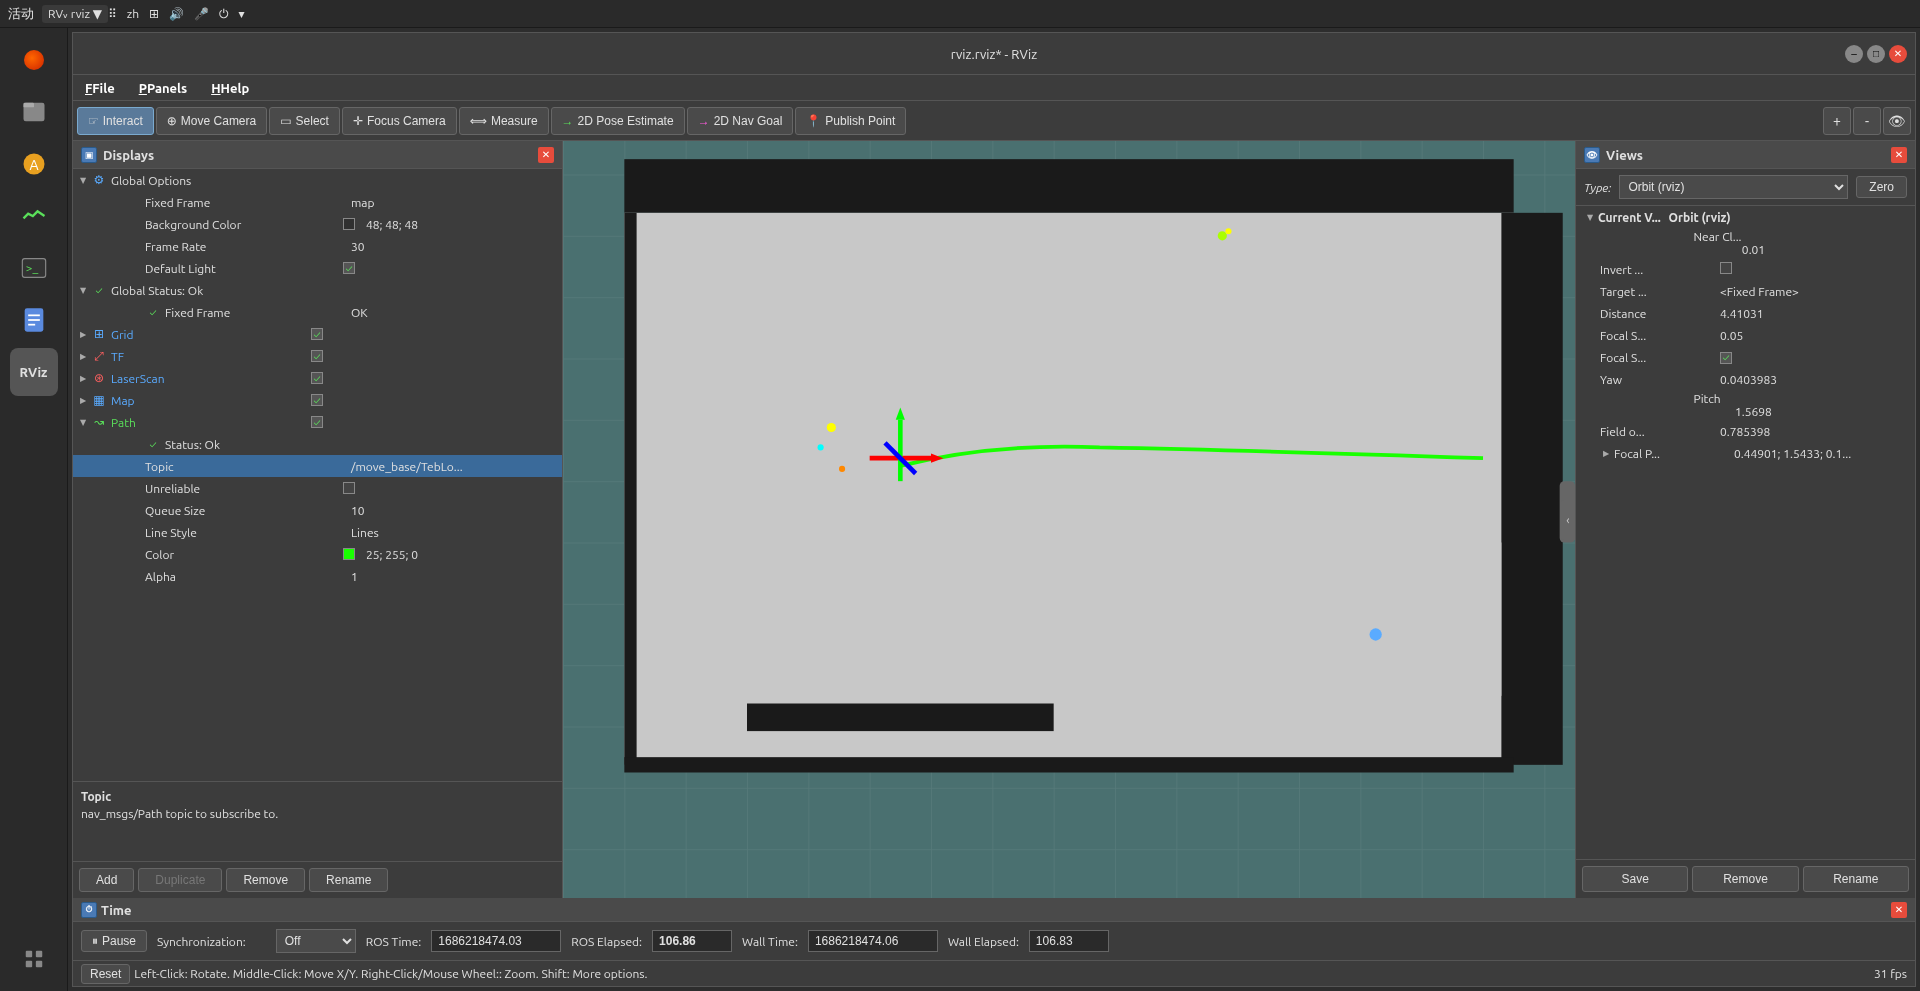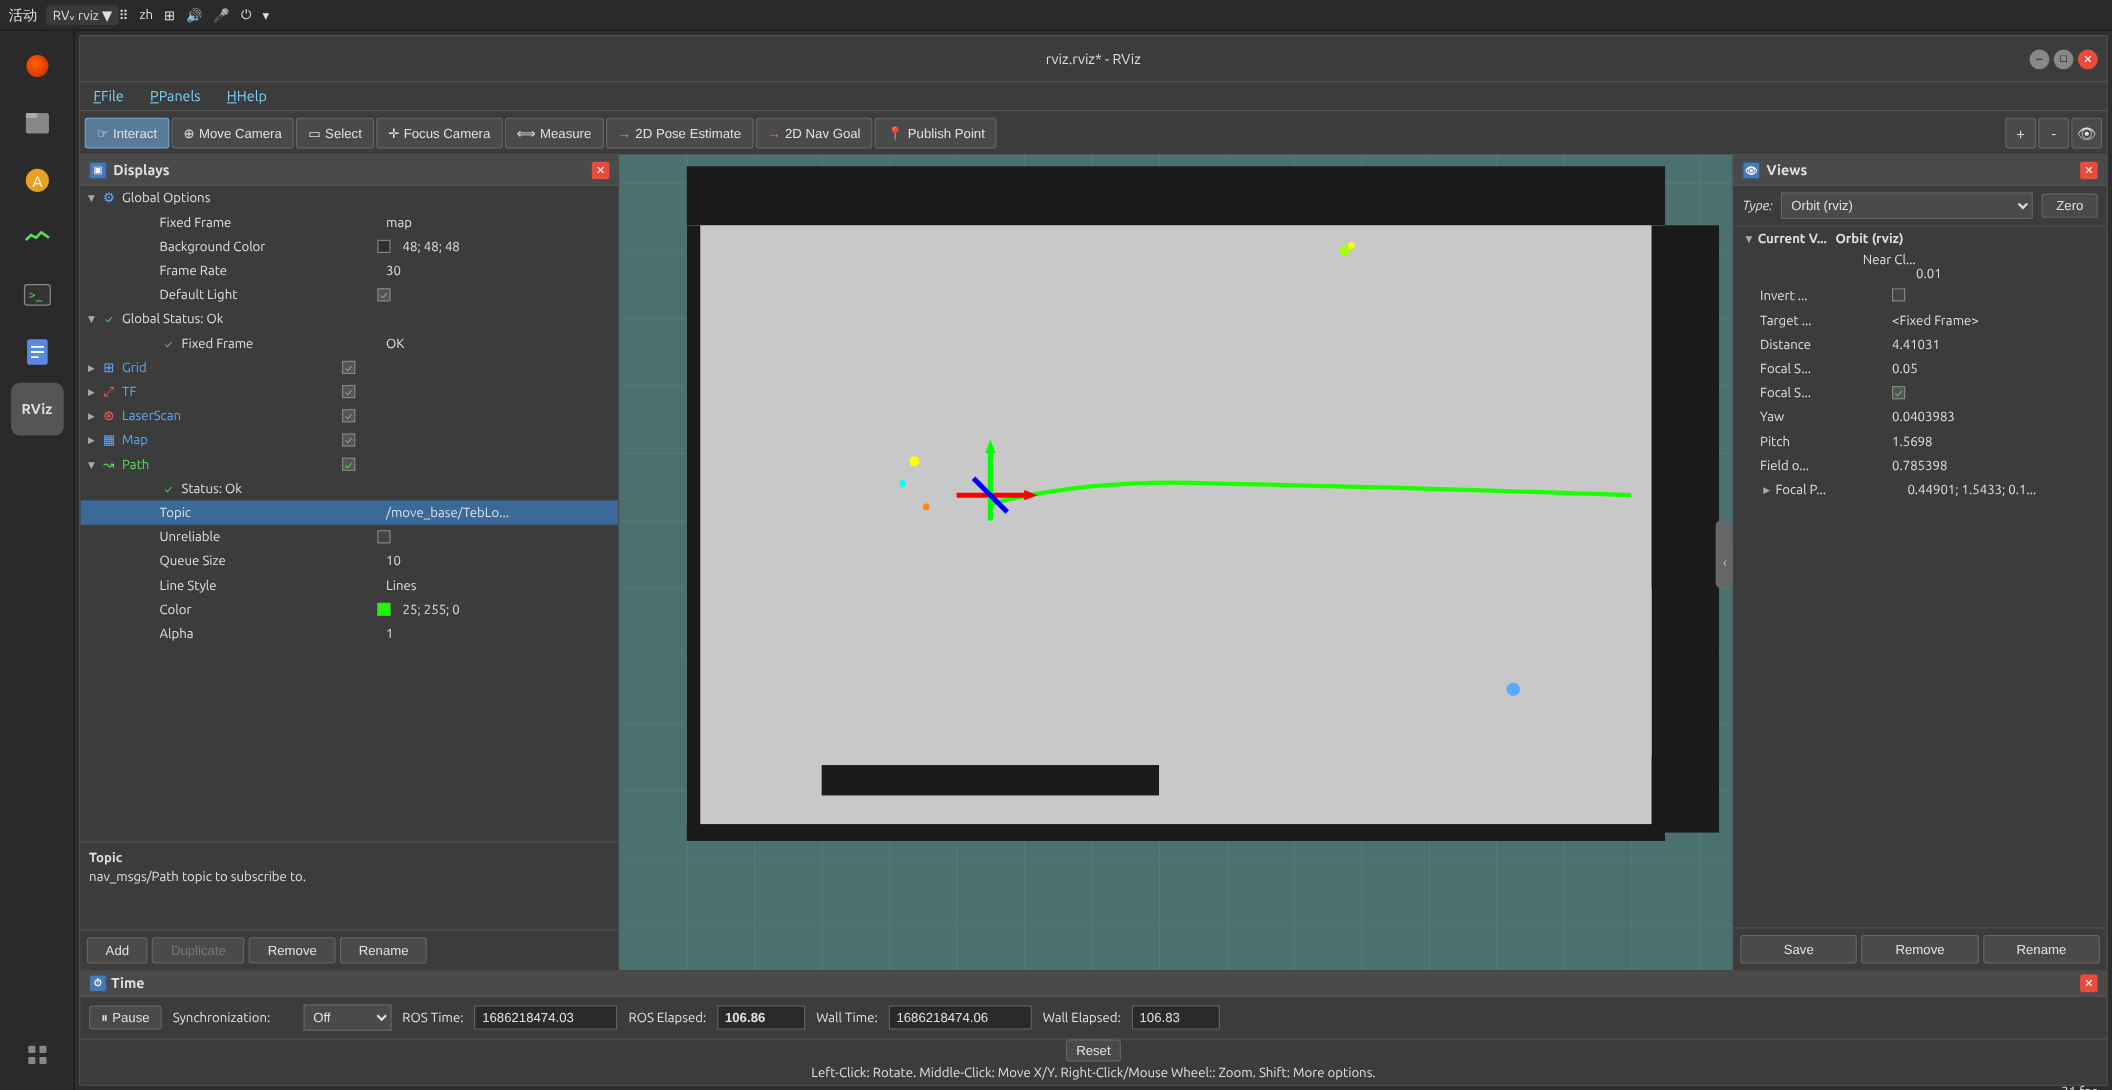--- a/index.html
+++ b/index.html
@@ -114,24 +114,25 @@
       height: 26px;
       display: flex;
       align-items: center;
       padding: 0 8px;
       gap: 16px;
       border-bottom: 1px solid #555;
       flex-shrink: 0;
     }
     .menu-item {
       cursor: pointer;
-      color: #7dd3fc;
+      color: #ffffff;
       font-size: 13px;
       padding: 2px 4px;
       border-radius: 2px;
+      font-weight: bold;
     }
     .menu-item .underline { text-decoration: underline; }
 
     
     .toolbar {
       background: #3c3c3c;
       height: 40px;
       display: flex;
       align-items: center;
       padding: 0 4px;
@@ -491,30 +492,29 @@
       border: 1px solid #666;
       color: #e0e0e0;
       font-size: 12px;
       padding: 0 6px;
       width: 130px;
     }
 
     
     .status-bar {
       background: #3c3c3c;
-      height: 42px;
+      height: 26px;
       display: flex;
       align-items: center;
       padding: 0 8px;
       gap: 4px;
       border-top: 1px solid #555;
       font-size: 12px;
       color: #e0e0e0;
       flex-shrink: 0;
-      flex-direction: column;
     }
     .reset-btn {
       padding: 2px 8px;
       background: #4a4a4a;
       border: 1px solid #666;
       border-radius: 3px;
       color: #e0e0e0;
       font-size: 12px;
       cursor: pointer;
     }
@@ -1021,21 +1021,21 @@
           <div class="views-row" style="padding-left:24px;">
             <span class="views-key">Focal S...</span>
             <span class="views-val">
               <span class="checkbox cb-checked"></span>
             </span>
           </div>
           <div class="views-row" style="padding-left:24px;">
             <span class="views-key">Yaw</span>
             <span class="views-val">0.0403983</span>
           </div>
-          <div class="views-row" style="padding-left:24px;">
+          <div class="views-row" style="padding-left:24px;flex-direction:column;">
             <span class="views-key">Pitch</span>
             <span class="views-val">1.5698</span>
           </div>
           <div class="views-row" style="padding-left:24px;">
             <span class="views-key">Field o...</span>
             <span class="views-val">0.785398</span>
           </div>
           <div class="views-row" style="padding-left:24px;">
             <span class="tree-toggle" style="margin-right:2px;">▶</span>
             <span class="views-key">Focal P...</span>

